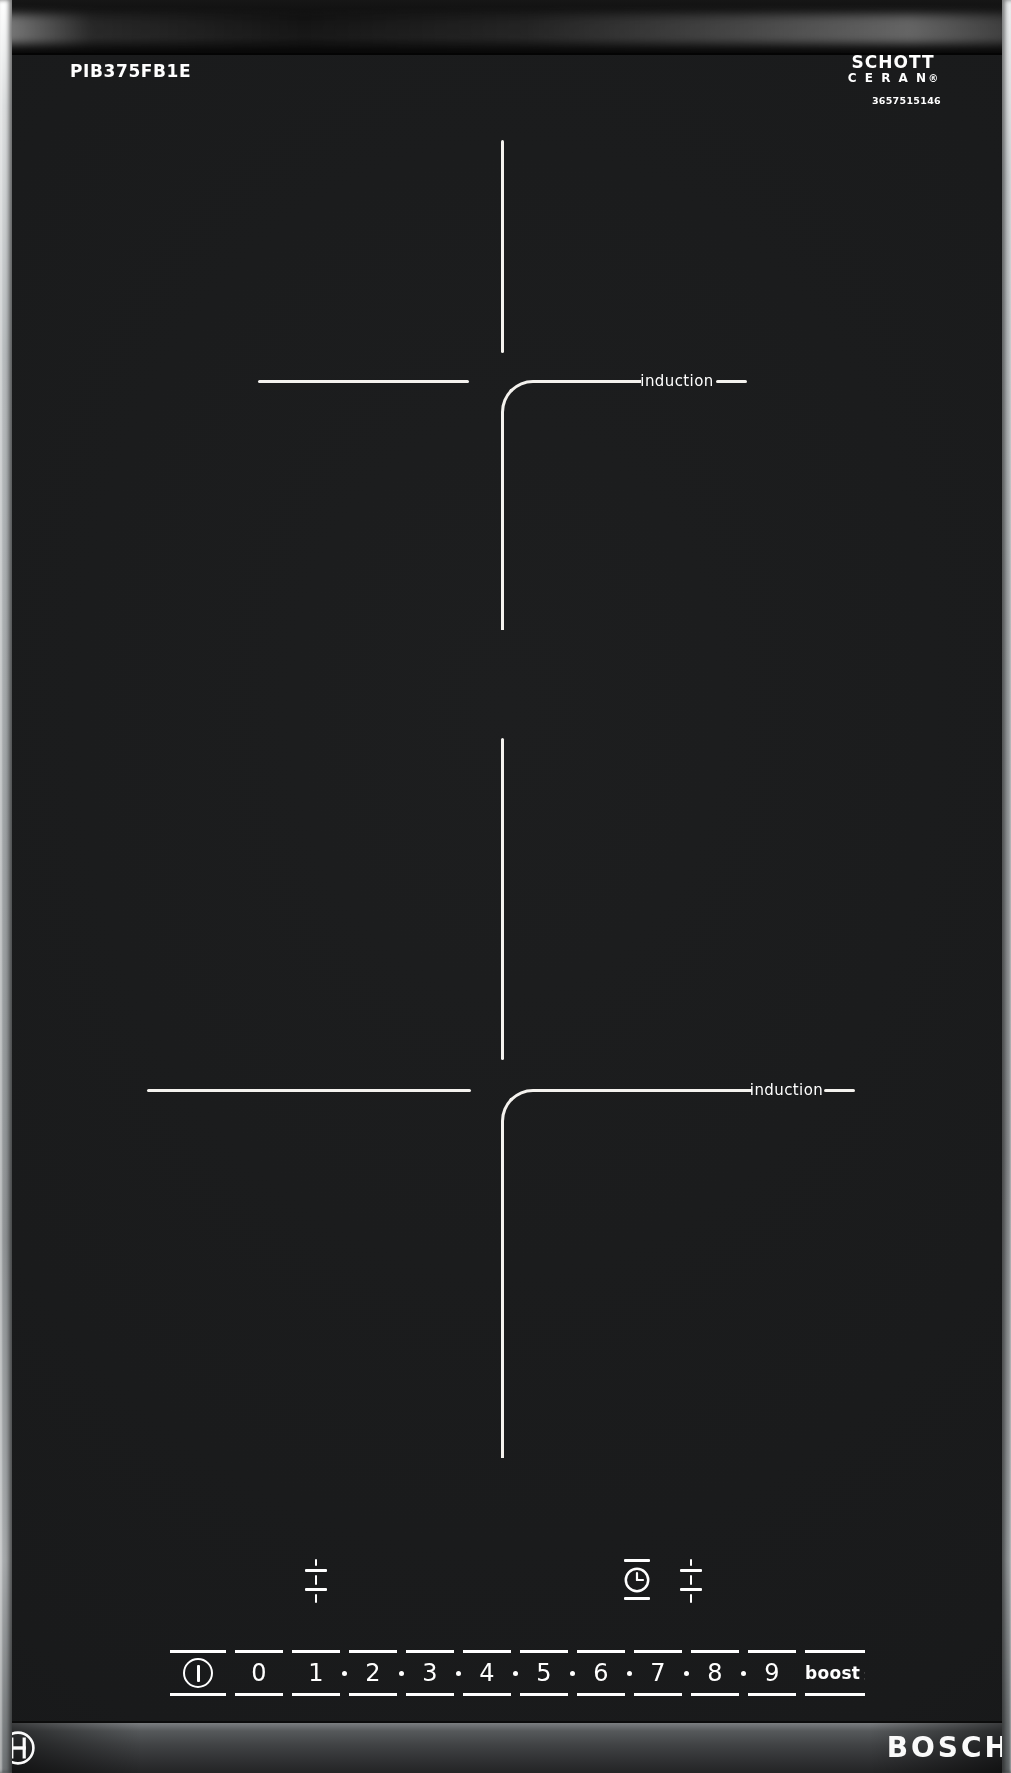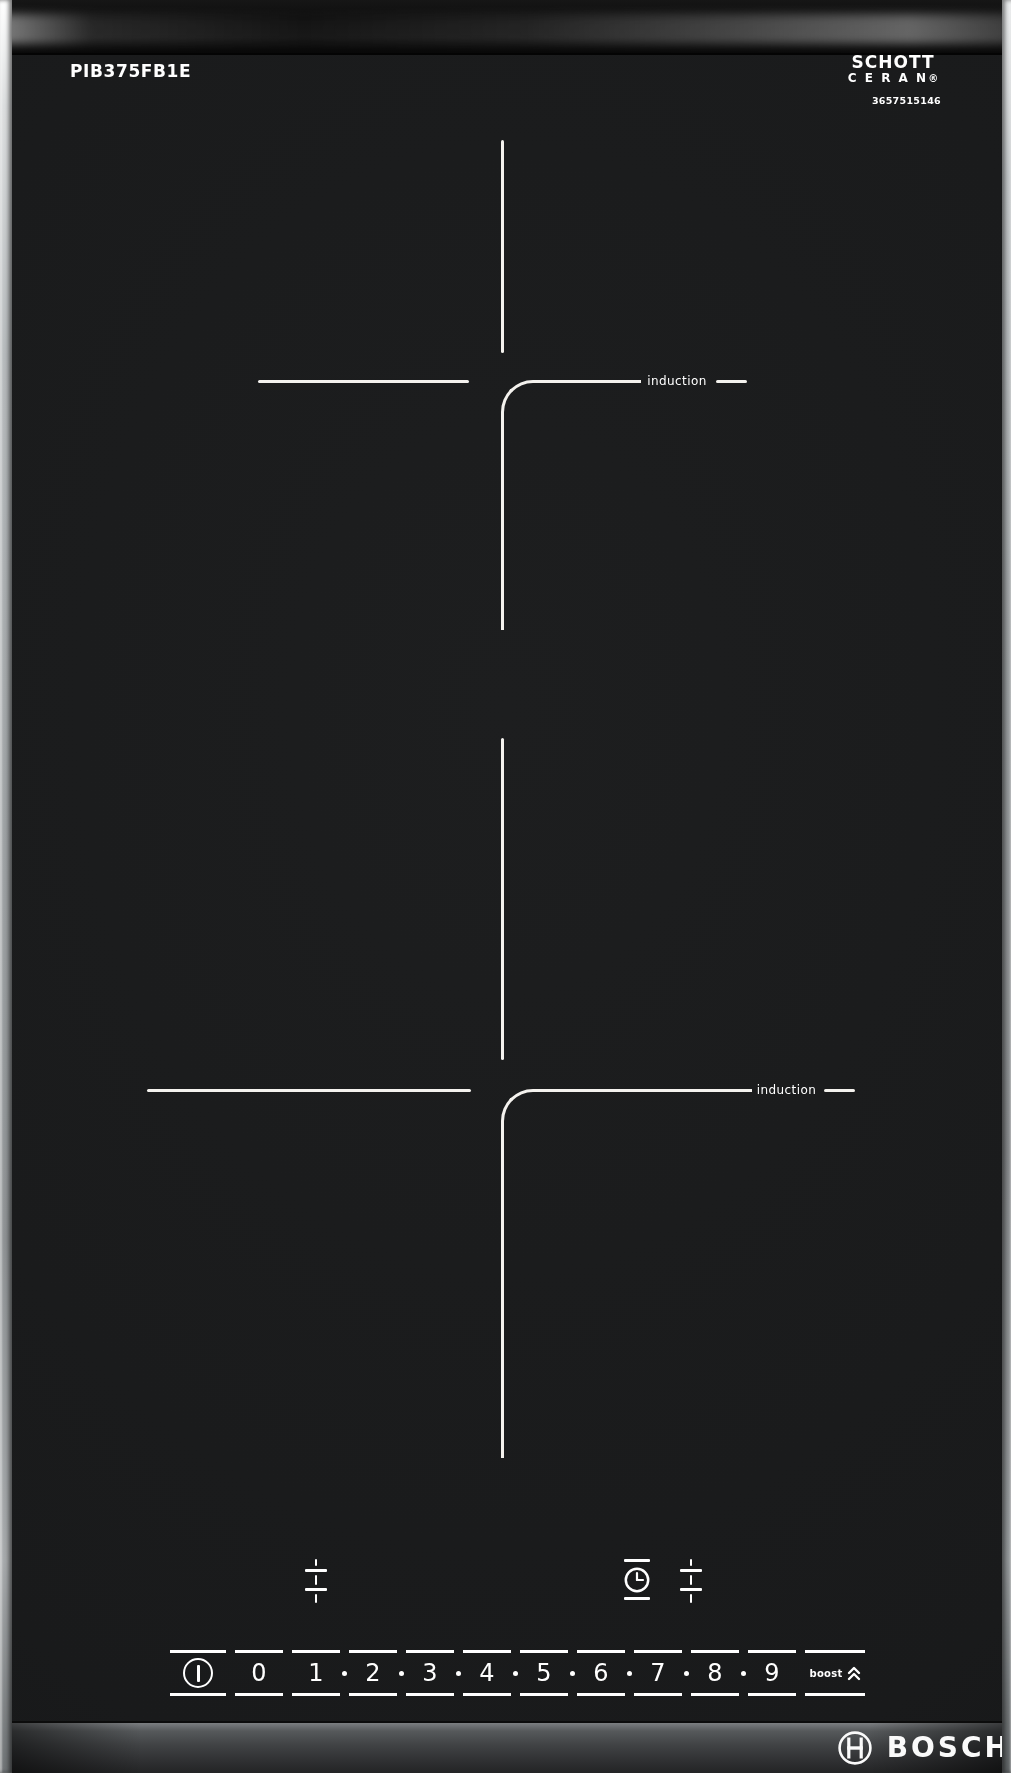--- a/index.html
+++ b/index.html
@@ -37,30 +37,30 @@
     box-shadow:inset 3px 0 4px rgba(0,0,0,.5), inset -1px 0 2px rgba(255,255,255,.45);}
 
   
   .bottom-band{position:absolute;left:0;right:0;bottom:0;height:50px;z-index:3;
     background:linear-gradient(180deg,#7b7e81 0%,#56595b 16%,#404244 45%,#2d2e30 80%,#232425 100%);
     border-top:2px solid #0c0c0c;}
   .bottom-band .shade{position:absolute;inset:0;
     background:linear-gradient(90deg,rgba(0,0,0,.55) 0%,rgba(0,0,0,0) 14%,
       rgba(0,0,0,0) 86%,rgba(0,0,0,.55) 100%);}
   .bosch{position:absolute;left:0;right:0;top:0;bottom:0;
-    display:flex;align-items:center;justify-content:flex-end;gap:14px;}
+    display:flex;align-items:center;justify-content:space-between;gap:14px;}
   .bosch-word{color:#fafafa;font-size:28px;font-weight:bold;letter-spacing:3px;line-height:1;}
 
   
   .line{position:absolute;background:var(--mark);border-radius:2px;}
   .line.v{width:3px;}
   .line.h{height:3px;}
   .corner{position:absolute;border-left:3px solid var(--mark);
     border-top:3px solid var(--mark);border-top-left-radius:32px;}
-  .zlabel{position:absolute;color:#ffffff;font-size:12px;letter-spacing:.4px;
+  .zlabel{position:absolute;color:#ffffff;font-size:15px;letter-spacing:.4px;
     line-height:20px;text-align:center;}
 
   
   .model{position:absolute;left:70px;top:61px;color:#fff;font-size:17px;
     font-weight:bold;letter-spacing:.6px;}
   .schott{position:absolute;left:845px;top:54px;width:96px;color:#fff;text-align:center;}
   .schott .s1{font-size:17px;font-weight:bold;letter-spacing:1px;line-height:17px;}
   .schott .s2{font-size:12px;font-weight:bold;letter-spacing:2px;line-height:14px;white-space:nowrap;}
   .schott .s2 .reg{font-size:10px;letter-spacing:0;}
   .schott .code{font-size:9.5px;font-weight:bold;text-align:right;margin-top:9px;letter-spacing:.3px;}
@@ -80,21 +80,21 @@
   .cell.power{width:56px;}
   .cell.boost{width:60px;gap:4px;}
   .gap{width:9px;position:relative;}
   .gap .dot{position:absolute;left:50%;top:50%;width:5px;height:5px;margin:-2.5px 0 0 -2.5px;
     border-radius:50%;background:#fff;}
   .cells-host{display:flex;align-items:stretch;}
   .pglyph{display:block;width:30px;height:30px;border:2.6px solid #fff;border-radius:50%;
     position:relative;box-sizing:border-box;}
   .pglyph .pbar{position:absolute;left:50%;top:50%;width:3px;height:17px;
     margin:-8.5px 0 0 -1.5px;background:#fff;border-radius:1px;}
-  .boost-label{font-size:10px;font-weight:bold;letter-spacing:.3px;}
+  .boost-label{font-size:17px;font-weight:bold;letter-spacing:.3px;}
 </style>
 </head>
 <body>
 
 <div class="hob">
 
   <div class="glass">
 
     <div class="model">PIB375FB1E</div>
 

